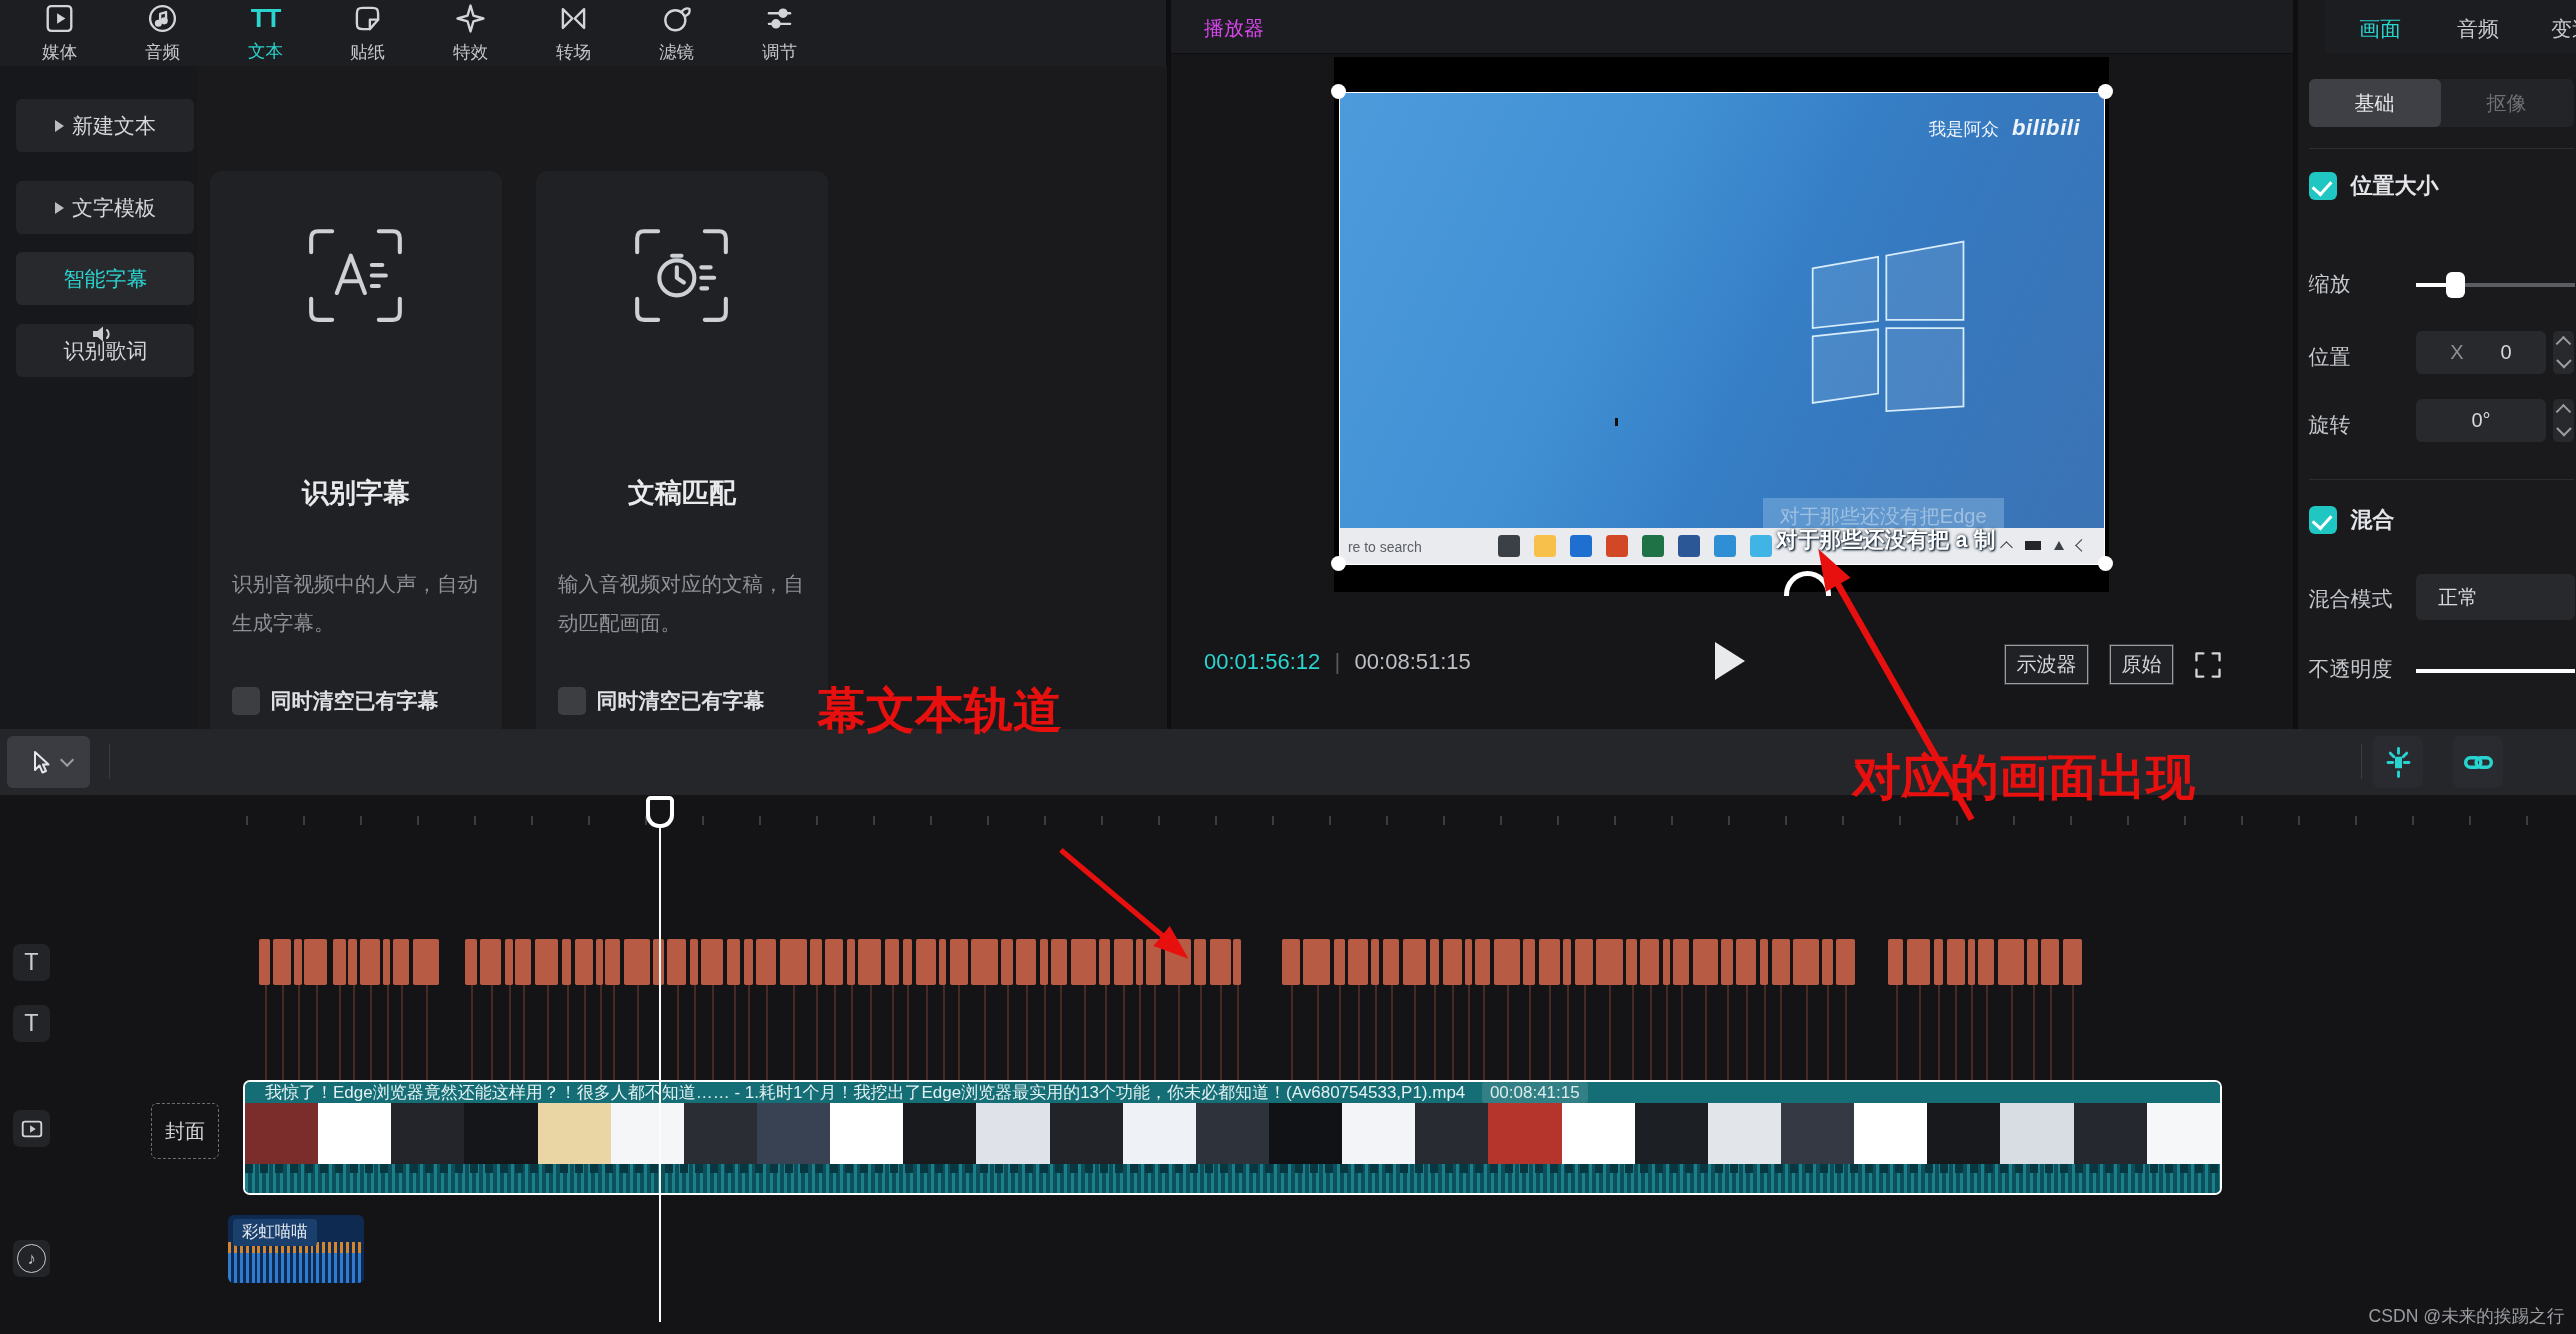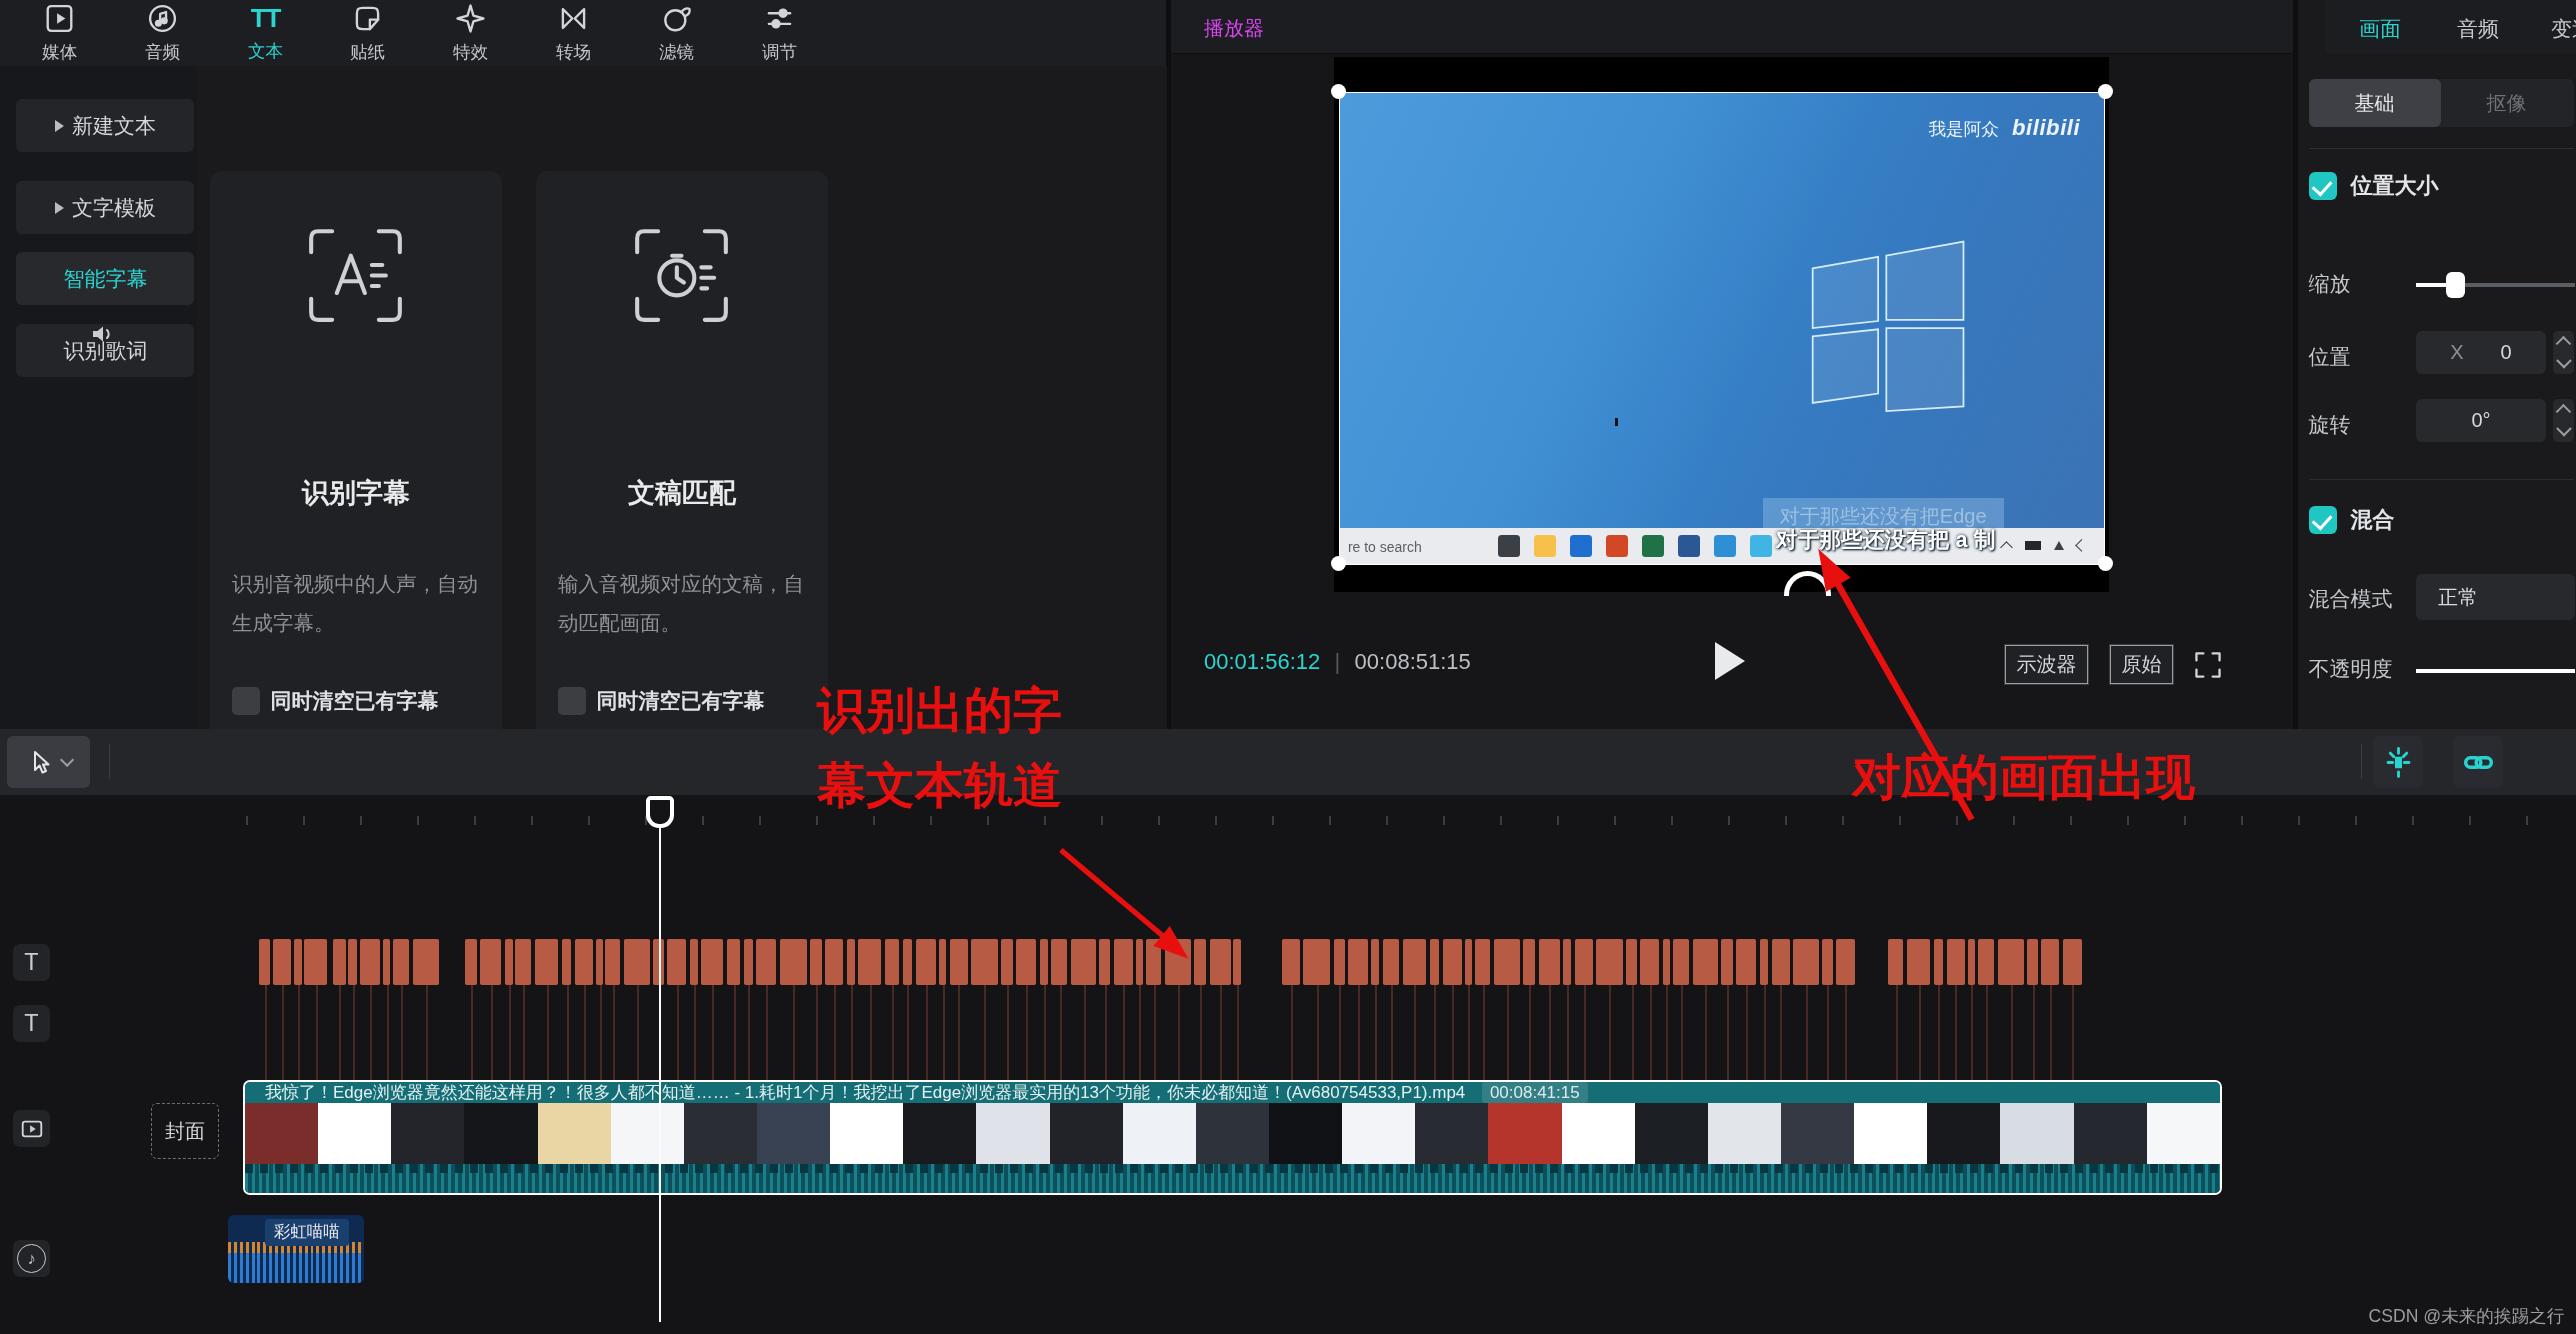--- a/index.html
+++ b/index.html
@@ -602,35 +602,34 @@
           <div class="thumb" style="background: rgb(37, 40, 46);"></div>
           <div class="thumb" style="background: rgb(246, 247, 249);"></div>
         </div>
       <div class="abs" style="left:0;top:82px;width:100%;height:30px;background:#0b505a;">
         <div style="position:absolute;inset:0;background:repeating-linear-gradient(90deg,#1b808b 0 2.9px,rgba(0,0,0,0) 2.9px 7px);"></div>
         <div style="position:absolute;left:0;top:0;width:100%;height:9.4px;background:repeating-linear-gradient(90deg,#073740 0 8.2px,rgba(0,0,0,0) 8.2px 15px);"></div>
       </div>
     </div>
 
     <div class="abs" style="left:228px;top:420px;width:136px;height:68px;border-radius:5.9px;overflow:hidden;background:#0e2a50;cursor:pointer;">
-      <div class="abs" style="left:4.7px;top:3.5px;height:27px;padding:0 9.4px;background:#1b3f6d;border-radius:3.5px;display:flex;align-items:center;font-size:16.4px;color:#e8ecf2;z-index:2;margin-left:32px;">
+      <div class="abs" style="left:4.7px;top:3.5px;height:27px;padding:0 9.4px;background:#1b3f6d;border-radius:3.5px;display:flex;align-items:center;font-size:16.4px;color:#e8ecf2;z-index:2;">
         <span>彩虹喵喵</span>
       </div>
       <div class="abs" style="left:0;top:27px;width:100%;height:41px;">
         <div style="position:absolute;inset:0;background:repeating-linear-gradient(90deg,#2f7bd0 0 2.9px,#0e2a50 2.9px 5.9px);"></div>
         <div style="position:absolute;left:0;top:0;width:100%;height:10.5px;background:repeating-linear-gradient(90deg,#d4862f 0 2.9px,rgba(0,0,0,0) 2.9px 5.9px);"></div>
       </div>
     </div>
 
     <div class="abs" style="left:659px;top:1.2px;width:2.3px;height:526px;background:#fbfbfc;z-index:20;"></div>
     <div class="abs" style="left:646px;top:1.2px;width:28px;height:32px;border:4.1px solid #fff;border-radius:4.7px 4.7px 13px 13px;box-sizing:border-box;background:#141416;z-index:21;"></div>
   </div>
 
   <div class="red-note" style="left:817px;top:673px;line-height:75px;">
-    <div>识别出的字</div>
     <div>幕文本轨道</div>
   </div>
   <div class="red-note" style="left:1852px;top:748px;line-height:59px;">
     <div>对应的画面出现</div>
   </div>
   <svg class="abs" width="2576" height="1334" viewBox="0 0 4400 2279" style="left:0;top:0;pointer-events:none;z-index:39;">
     <g fill="#e8100e" stroke="#e8100e">
       <line x1="1812" y1="1452" x2="1990" y2="1602" stroke-width="9"></line>
       <polygon points="2030,1638 1970,1616 1998,1582" stroke="none"></polygon>
       <line x1="3368" y1="1400" x2="3132" y2="985" stroke-width="11"></line>

